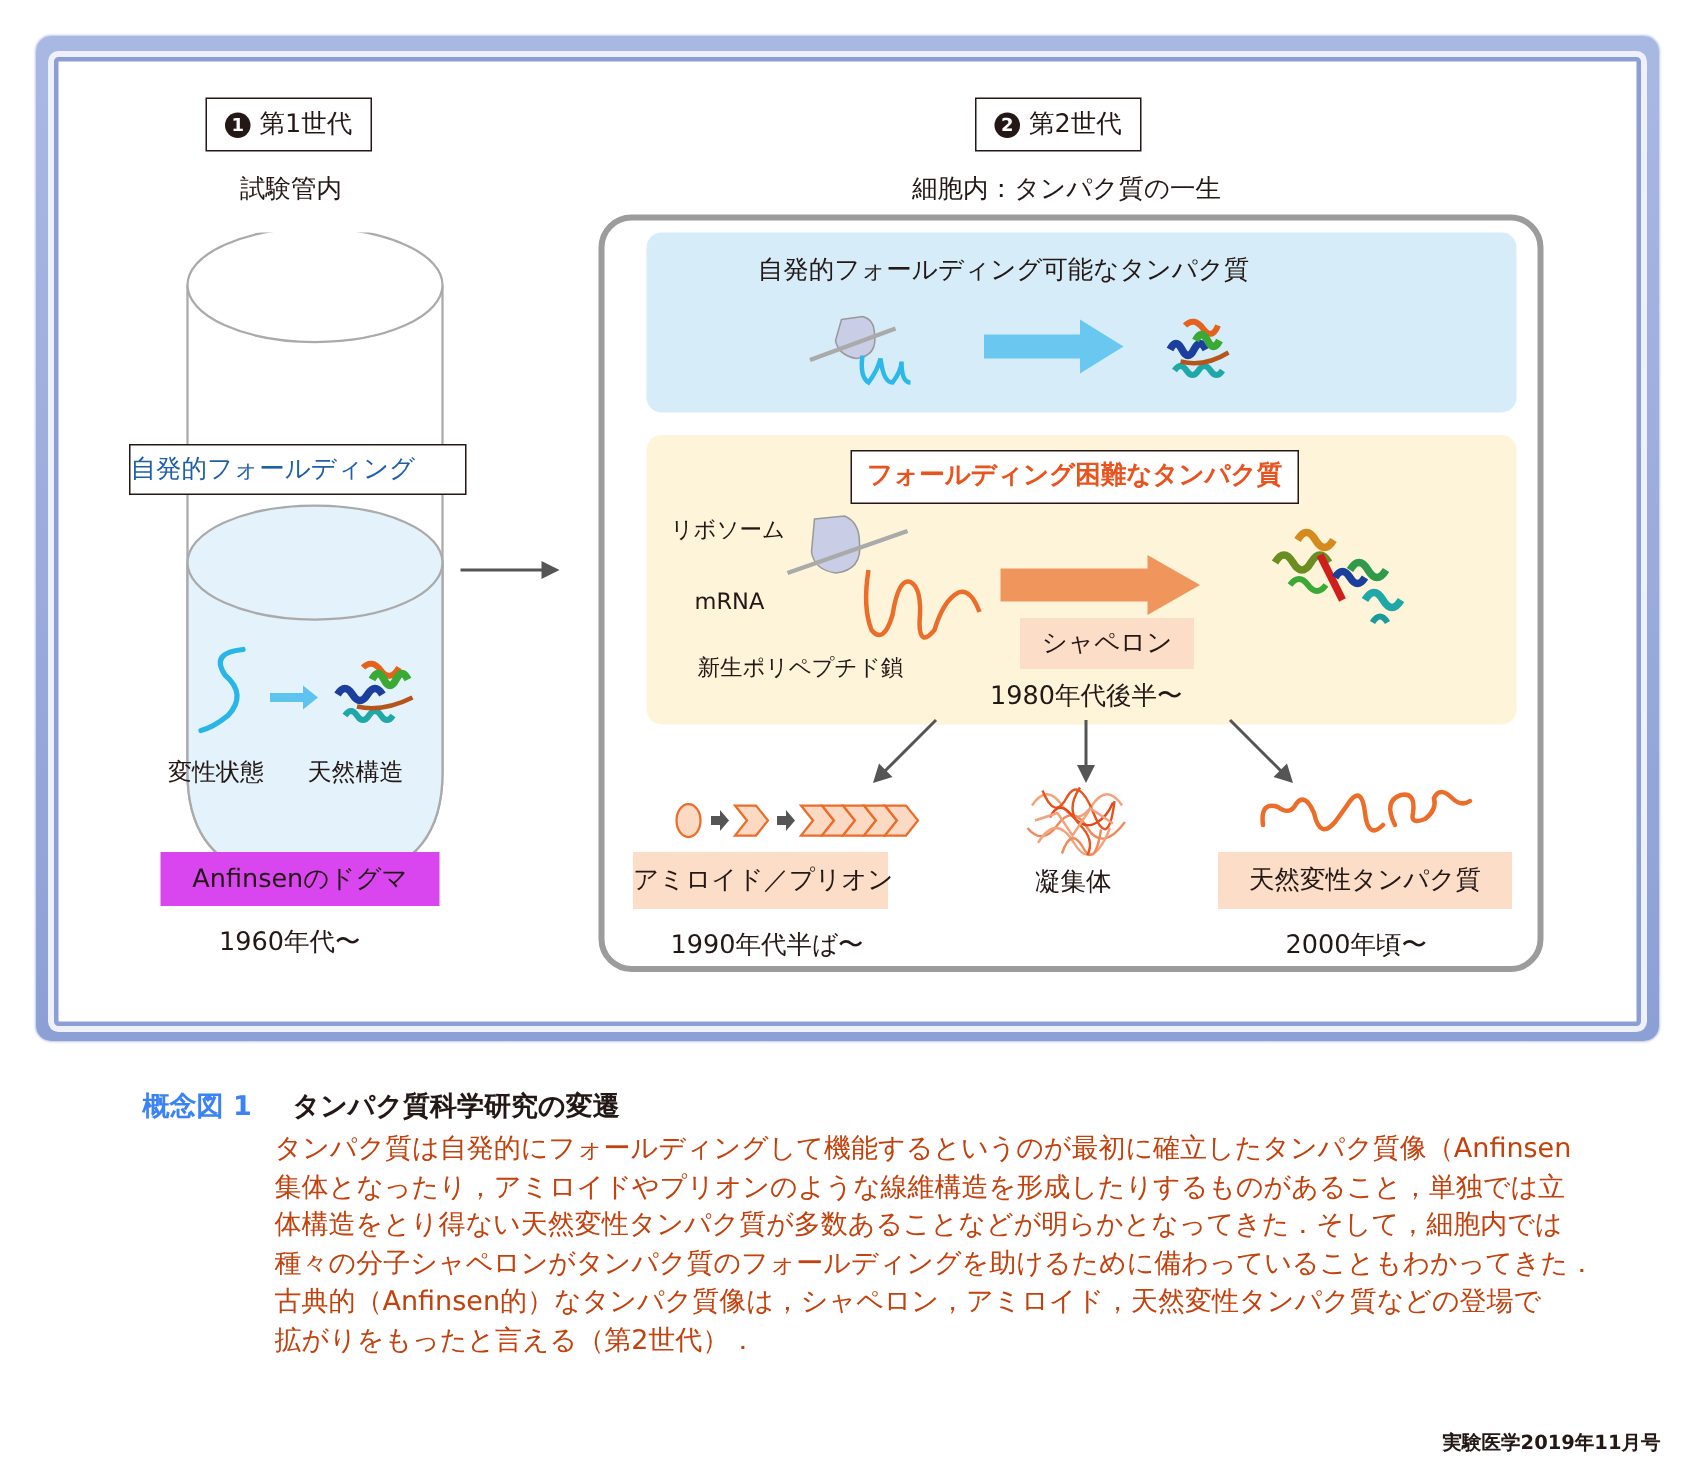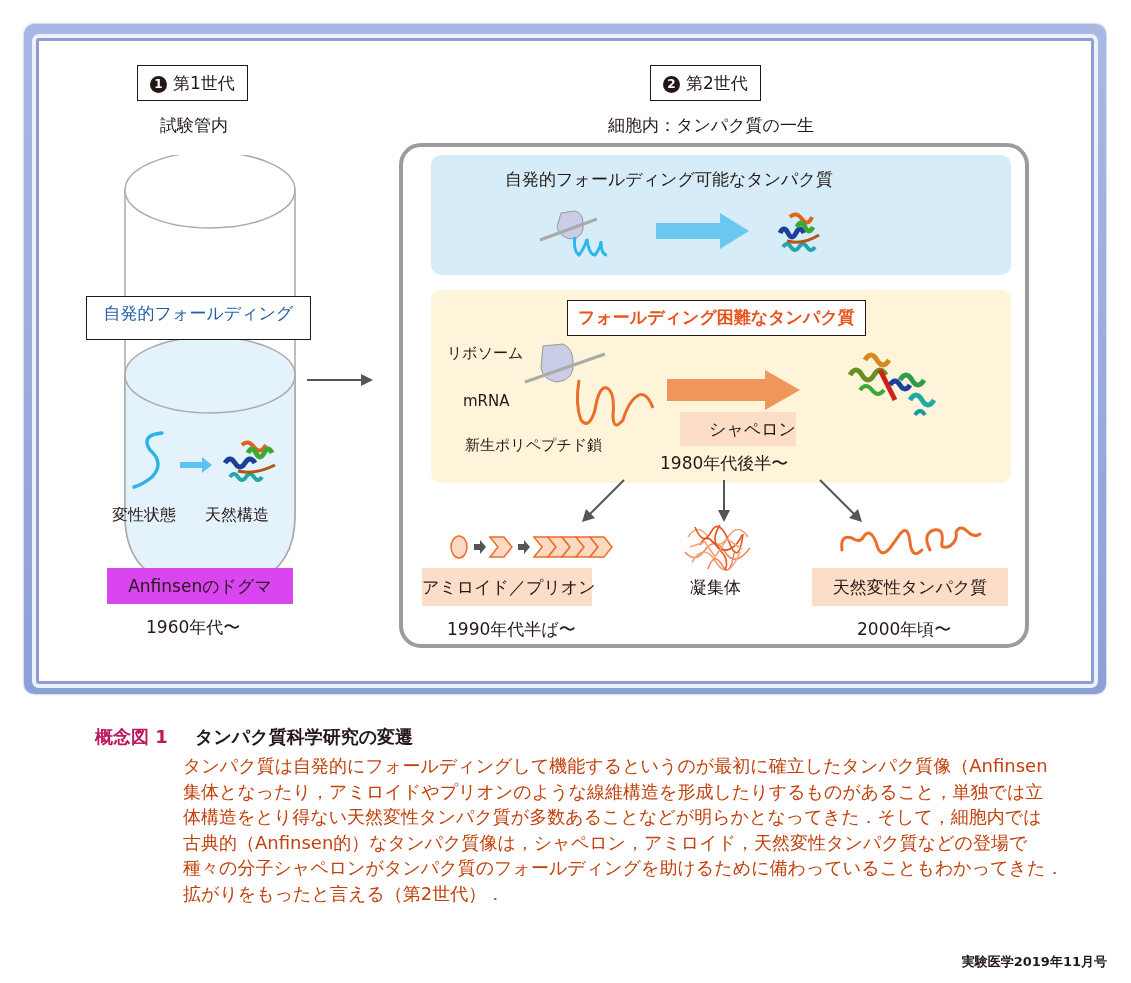--- a/index.html
+++ b/index.html
@@ -17,21 +17,21 @@
     color:#fff; font-size:12px; line-height:17px; text-align:center; vertical-align:1px; margin-right:6px; font-weight:bold; }
   .lbl { font-size:16px; white-space:nowrap; }
   .cell-box { left:399px; top:143px; width:630px; height:505px; border:4px solid #9c9c9c;
     border-radius:22px; box-sizing:border-box; background:#fff; }
   .blue-panel { left:431px; top:155px; width:580px; height:120px; background:#d6ecf8; border-radius:10px; }
   .yellow-panel { left:431px; top:290px; width:580px; height:193px; background:#fdf4d9; border-radius:10px; }
   .orange-box { border:1.5px solid #231815; background:#fff; color:#e8531e; font-size:17px;
     height:36px; line-height:33px; padding:0 10px; box-sizing:border-box; white-space:nowrap;font-weight:bold; }
   .peach { background:#fbddc8; font-size:17px; white-space:nowrap; text-align:center; }
   .light-blue-tag { background:#d946ef; font-size:17px; text-align:center; white-space:nowrap; }
-  .caption-num { left:95px; top:725px; font-size:18px; font-weight:bold; color:#be185d; }
+  .caption-num { left:95px; top:725px; font-size:18px; font-weight:bold; color:#3b82f6; }
   .caption-title { left:195px; top:725px; font-size:18px; font-weight:bold; color:#231815; }
   .caption-body { left:183px; top:753px; width:870px; font-size:18px; line-height:25.5px; color:#c2410c; }
   .caption-body div { white-space:nowrap; }
   .source { right:24px; top:953px; font-size:13px; font-weight:bold; }
 </style>
 </head>
 <body>
 
 <div class="abs frame-outer"></div>
 <div class="abs frame-inner"></div>
@@ -42,21 +42,21 @@
 <div class="abs lbl" style="left:160px;top:114px;font-size:17px;">試験管内</div>
 
 <svg class="abs" style="left:110px;top:155px;" width="200" height="440">
   <path d="M15,35 L15,360 Q15,420 70,430 L130,430 Q185,420 185,360 L185,35" fill="#fff" stroke="#aaa" stroke-width="1.5"></path>
   <path d="M15,220 L15,360 Q15,420 70,430 L130,430 Q185,420 185,360 L185,220 Z" fill="#e3f2fb" stroke="none"></path>
   <path d="M15,220 L15,360 Q15,420 70,430 L130,430 Q185,420 185,360 L185,220" fill="none" stroke="#aaa" stroke-width="1.5"></path>
   <ellipse cx="100" cy="220" rx="85" ry="38" fill="#e3f2fb" stroke="#aaa" stroke-width="1.5"></ellipse>
   <ellipse cx="100" cy="35" rx="85" ry="38" fill="#fff" stroke="#aaa" stroke-width="1.5"></ellipse>
 </svg>
 
-<div class="abs" style="left:86px;top:296px;width:225px;height:44px;border:1.5px solid #231815;background:#fff;box-sizing:border-box;text-align:center;line-height:33px;font-size:17px;color:#1f5fa8;">自発的フォールディング</div>
+<div class="abs" style="left:86px;top:296px;width:225px;height:34px;border:1.5px solid #231815;background:#fff;box-sizing:border-box;text-align:left;line-height:33px;font-size:17px;color:#1f5fa8;">自発的フォールディング</div>
 
 <svg class="abs" style="left:130px;top:425px;" width="160" height="70">
   <path d="M32,8 Q10,10 20,25 Q35,38 22,52 Q12,60 4,62" fill="none" stroke="#29b6e6" stroke-width="3.5" stroke-linecap="round"></path>
   <polygon points="50,37 72,37 72,32 82,40 72,48 72,43 50,43" fill="#5ec3ef"></polygon>
   <g>
     <path d="M95,38 q5,-8 10,0 q5,8 10,0 q5,-8 10,0" fill="none" stroke="#1b3f9c" stroke-width="5"></path>
     <path d="M112,20 q6,-6 12,2 q6,8 12,-2" fill="none" stroke="#e3631c" stroke-width="4"></path>
     <path d="M118,28 q4,-8 8,0 q4,8 8,0 q4,-8 8,0" fill="none" stroke="#3aa935" stroke-width="5"></path>
     <path d="M100,52 q4,-6 8,0 q4,6 8,0 q4,-6 8,0 q4,6 8,0" fill="none" stroke="#20a8a8" stroke-width="4"></path>
     <path d="M108,46 Q125,50 145,40" fill="none" stroke="#b4551c" stroke-width="3"></path>
@@ -104,21 +104,21 @@
 
 <svg class="abs" style="left:515px;top:340px;" width="160" height="95">
   <path d="M28,6 L48,4 Q58,8 58,22 Q60,40 42,42 Q28,40 26,28 Z" fill="#c9cde6" stroke="#999" stroke-width="1"></path>
   <line x1="10" y1="42" x2="90" y2="14" stroke="#aaa" stroke-width="3"></line>
   <path d="M64,40 Q60,65 66,80 Q74,90 80,70 Q84,45 92,48 Q100,52 98,75 Q98,92 108,80 Q114,60 124,55 Q132,52 138,68" fill="none" stroke="#ec6d2a" stroke-width="3"></path>
 </svg>
 
 <svg class="abs" style="left:665px;top:368px;" width="150" height="50">
   <polygon points="2,11 100,11 100,2 135,22 100,42 100,33 2,33" fill="#f0955c"></polygon>
 </svg>
-<div class="abs peach" style="left:680px;top:412px;width:116px;height:34px;line-height:34px;text-align:right;">シャペロン</div>
+<div class="abs peach" style="left:680px;top:412px;width:116px;height:34px;line-height:34px;">シャペロン</div>
 <div class="abs lbl" style="left:660px;top:452px;font-size:17px;">1980年代後半〜</div>
 
 <svg class="abs" style="left:840px;top:340px;" width="110" height="90">
   <path d="M10,35 q6,-10 12,0 q6,10 12,0 q6,-10 12,0" fill="none" stroke="#6b8e23" stroke-width="5"></path>
   <path d="M25,20 q6,-10 12,0 q6,10 12,0" fill="none" stroke="#d48a1c" stroke-width="5"></path>
   <path d="M40,30 L55,60" stroke="#d0201c" stroke-width="5"></path>
   <path d="M50,45 q5,-8 10,0 q5,8 10,0" fill="none" stroke="#1b3f9c" stroke-width="5"></path>
   <path d="M60,40 q6,-10 12,0 q6,10 12,0" fill="none" stroke="#2f9b4a" stroke-width="5"></path>
   <path d="M70,60 q6,-10 12,0 q6,10 12,0" fill="none" stroke="#20a8a8" stroke-width="5"></path>
   <path d="M20,50 q6,-8 12,0 q6,8 12,0" fill="none" stroke="#3aa935" stroke-width="4"></path>
@@ -176,18 +176,18 @@
 </svg>
 <div class="abs peach" style="left:812px;top:568px;width:196px;height:38px;line-height:38px;">天然変性タンパク質</div>
 <div class="abs lbl" style="left:857px;top:618px;font-size:17px;">2000年頃〜</div>
 
 <div class="abs caption-num">概念図 1</div>
 <div class="abs caption-title">タンパク質科学研究の変遷</div>
 <div class="abs caption-body">
   <div>タンパク質は自発的にフォールディングして機能するというのが最初に確立したタンパク質像（Anfinsen</div>
   <div>集体となったり，アミロイドやプリオンのような線維構造を形成したりするものがあること，単独では立</div>
   <div>体構造をとり得ない天然変性タンパク質が多数あることなどが明らかとなってきた．そして，細胞内では</div>
+  <div>種々の分子シャペロンがタンパク質のフォールディングを助けるために備わっていることもわかってきた．</div>
   <div>古典的（Anfinsen的）なタンパク質像は，シャペロン，アミロイド，天然変性タンパク質などの登場で</div>
-  <div>種々の分子シャペロンがタンパク質のフォールディングを助けるために備わっていることもわかってきた．</div>
   <div>拡がりをもったと言える（第2世代）．</div>
 </div>
 
 <div class="abs source">実験医学2019年11月号</div>
 
 </body></html>

